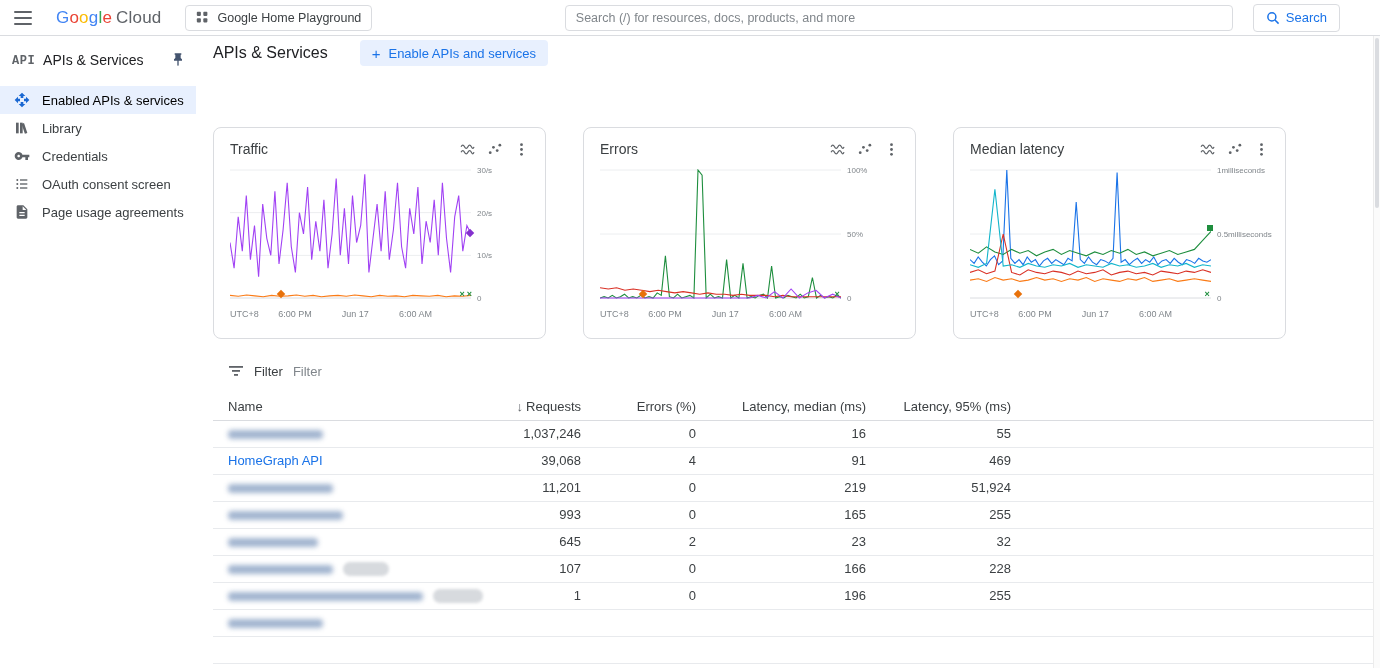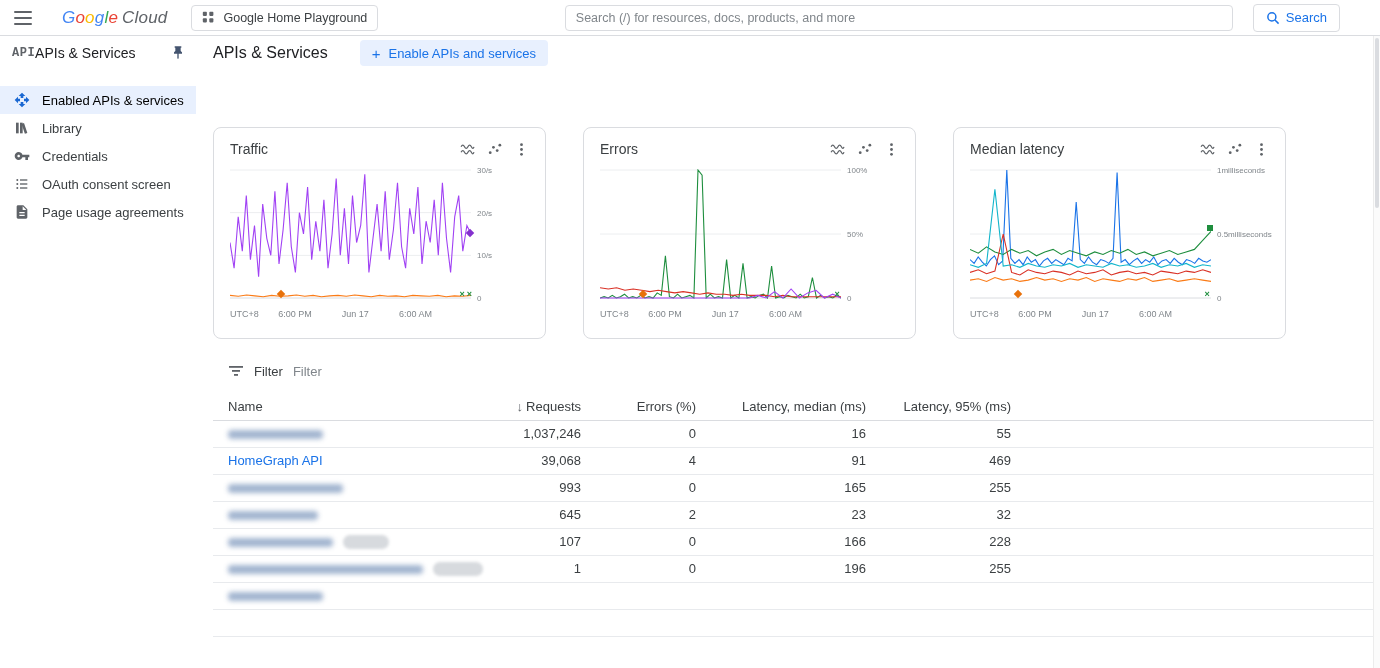--- a/index.html
+++ b/index.html
@@ -4,42 +4,42 @@
 <style>
   * { box-sizing: border-box; margin: 0; padding: 0; }
   html, body { width: 1380px; height: 668px; overflow: hidden; background: #fff;
     font-family: "Liberation Sans", "DejaVu Sans", sans-serif; color: #3c4043; font-size: 13px; }
 
   
   .topbar { height: 36px; display: flex; align-items: center; padding: 0 14px; gap: 10px;
     border-bottom: 1px solid #dadce0; background: #fff; }
   .hamburger { width: 18px; height: 14px; display: flex; flex-direction: column; justify-content: space-between; cursor: pointer; }
   .hamburger span { height: 2px; background: #5f6368; border-radius: 1px; }
-  .logo { display: flex; align-items: baseline; margin-left: 20px; font-size: 17px; letter-spacing: 0.2px; font-style: italic; }
+  .logo { display: flex; align-items: baseline; margin-left: 14px; font-size: 17px; letter-spacing: 0.2px; }
   .logo .brand { font-weight: 500; }
   .logo .suffix { margin-left: 4px; font-weight: 400; }
   .project-btn { margin-left: 14px; height: 26px; display: flex; align-items: center; gap: 8px;
     border: 1px solid #dadce0; border-radius: 4px; padding: 0 10px; background: #fff; cursor: pointer;
     font-size: 12.5px; color: #3c4043; }
   .search-box { margin-left: auto; width: 668px; height: 26px; border: 1px solid #dadce0; border-radius: 4px;
     display: flex; align-items: center; }
   .search-box input { border: 0; outline: 0; width: 100%; height: 100%; padding: 0 10px; font-size: 12.5px;
     font-family: inherit; color: #3c4043; background: transparent; }
   .search-box input::placeholder { color: #80868b; }
   .search-btn { margin-left: 10px; margin-right: 26px; height: 28px; display: flex; align-items: center; gap: 6px;
     border: 1px solid #dadce0; border-radius: 4px; padding: 0 12px; background: #fff; cursor: pointer;
     color: #1a73e8; font-size: 13px; font-weight: 500; font-family: inherit; }
 
   
   .shell { display: flex; height: 631px; }
   .sidebar { width: 196px; flex: 0 0 196px; }
   .main { flex: 1; min-width: 0; position: relative; }
 
   
-  .sidebar-header { height: 30px; display: flex; align-items: center; padding: 0 10px 0 12px; margin-top: 2px; }
+  .sidebar-header { height: 30px; display: flex; align-items: flex-end; gap: 8px; padding: 0 10px 0 12px; margin-top: 2px; }
   .product-glyph { font-family: "Liberation Mono", "DejaVu Sans Mono", monospace; font-weight: bold;
     font-size: 12px; color: #5f6368; letter-spacing: 0.5px; }
   .product-title { font-size: 14px; color: #202124; flex: 1; white-space: nowrap; }
   .pin { width: 16px; height: 16px; color: #44546f; cursor: pointer; flex: 0 0 16px; }
   .nav { margin-top: 18px; }
   .nav-item { height: 28px; display: flex; align-items: center; gap: 12px; padding-left: 14px;
     cursor: pointer; color: #3c4043; }
   .nav-item .nicon { width: 16px; height: 16px; color: #5f6368; flex: 0 0 16px; }
   .nav-item.active { background: #e8f0fe; color: #000000; font-weight: 500; }
   .nav-item.active .nicon { color: #1967d2; }
@@ -364,20 +364,28 @@
           </tr>
           <tr>
             <td class="c-name"><a class="api-link">HomeGraph API</a></td>
             <td class="num">39,068</td>
             <td class="num">4</td>
             <td class="num">91</td>
             <td class="num">469</td>
             <td class="c-fill"></td>
           </tr>
           <tr>
+            <td class="c-name"><span class="blur-bar" style="width:105px"></span></td>
+            <td class="num">11,201</td>
+            <td class="num">0</td>
+            <td class="num">219</td>
+            <td class="num">51,924</td>
+            <td class="c-fill"></td>
+          </tr>
+          <tr>
             <td class="c-name"><span class="blur-bar" style="width:115px"></span></td>
             <td class="num">993</td>
             <td class="num">0</td>
             <td class="num">165</td>
             <td class="num">255</td>
             <td class="c-fill"></td>
           </tr>
           <tr>
             <td class="c-name"><span class="blur-bar" style="width:90px"></span></td>
             <td class="num">645</td>

